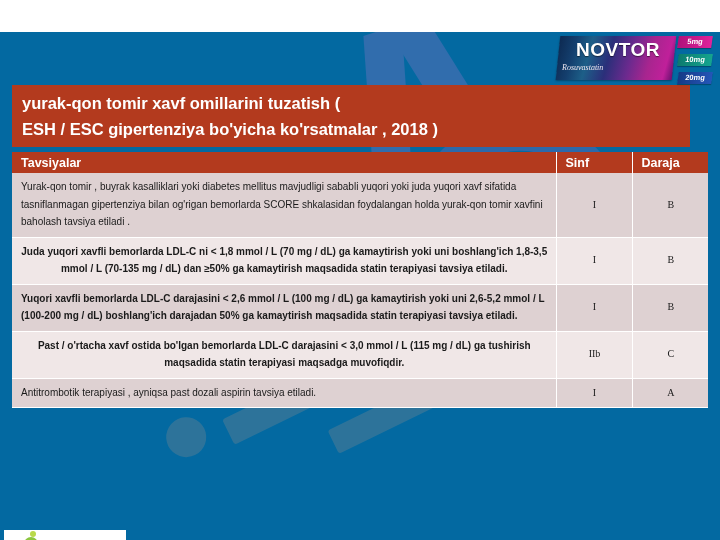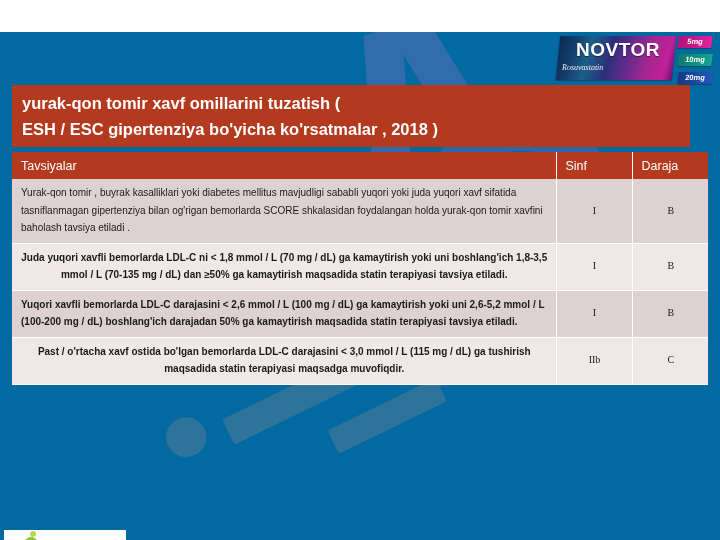--- a/index.html
+++ b/index.html
@@ -185,23 +185,23 @@
     font-family: "Liberation Sans", sans-serif;
   }
   .tbl col.c-rec   { width: 544px; }
   .tbl col.c-class { width: 76px; }
   .tbl col.c-grade { width: 76px; }
 
   .tbl thead th {
     background: #b33a1e;
     color: #ffffff;
     font-size: 12.5px;
-    font-weight: normal;
+    font-weight: bold;
     text-align: left;
-    height: 27px;
+    height: 21px;
     padding: 0 0 0 9px;
     border-right: 1.5px solid #ffffff;
     box-sizing: border-box;
     vertical-align: middle;
   }
   .tbl thead th:last-child { border-right: none; }
 
   .tbl tbody td {
     font-size: 10px;
     color: #1a1a1a;
@@ -345,20 +345,25 @@
       <tr class="dark">
         <td class="rec bold">Yuqori xavfli bemorlarda LDL-C darajasini &lt; 2,6 mmol / L (100 mg / dL) ga kamaytirish yoki uni 2,6-5,2 mmol / L (100-200 mg / dL) boshlang'ich darajadan 50% ga kamaytirish maqsadida statin terapiyasi tavsiya etiladi.</td>
         <td class="cls">I</td>
         <td class="grd">B</td>
       </tr>
       <tr class="light">
         <td class="rec bold">Past / o'rtacha xavf ostida bo'lgan bemorlarda LDL-C darajasini &lt; 3,0 mmol / L (115 mg / dL) ga tushirish maqsadida statin terapiyasi maqsadga muvofiqdir.</td>
         <td class="cls">IIb</td>
         <td class="grd">C</td>
       </tr>
+      <tr class="dark">
+        <td class="rec">Antitrombotik terapiyasi , ayniqsa past dozali aspirin tavsiya etiladi.</td>
+        <td class="cls">I</td>
+        <td class="grd">A</td>
+      </tr>
     </tbody>
   </table>
 
   <div class="novugen">
     <div class="nv-text">novugen</div>
     <div class="nv-dot-a"></div>
     <div class="nv-dot-b"></div>
     <div class="nv-dot-c"></div>
     <div class="nv-tag">Accessibly Affordable Medicine</div>
   </div>

